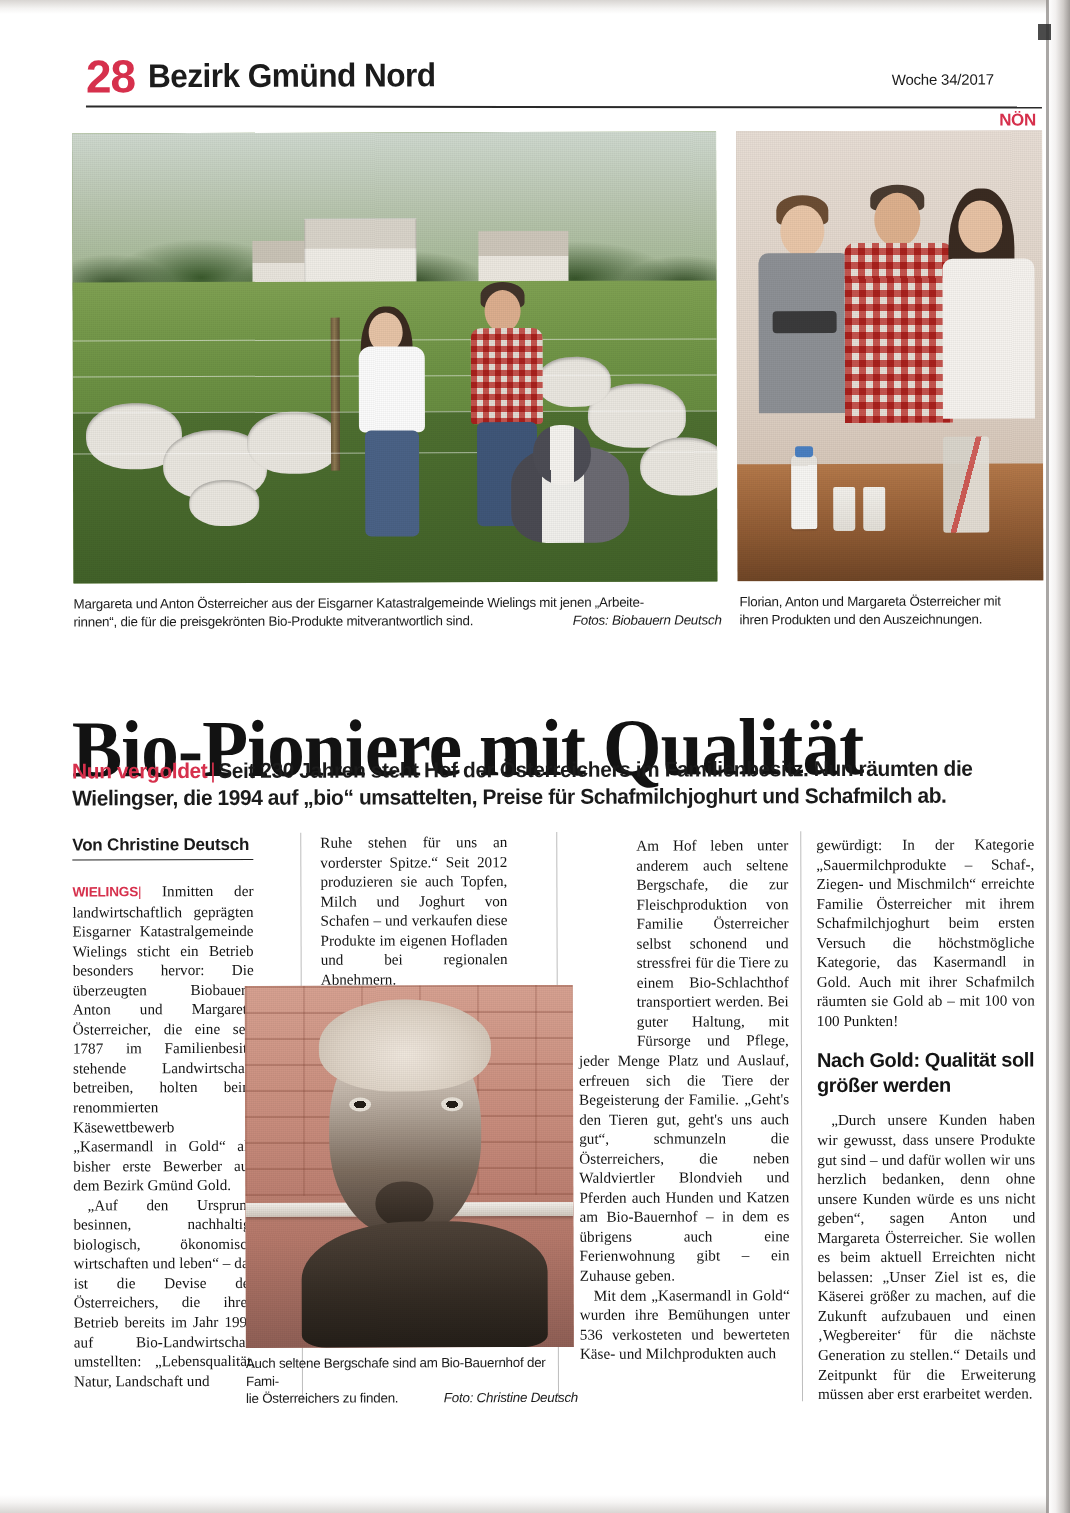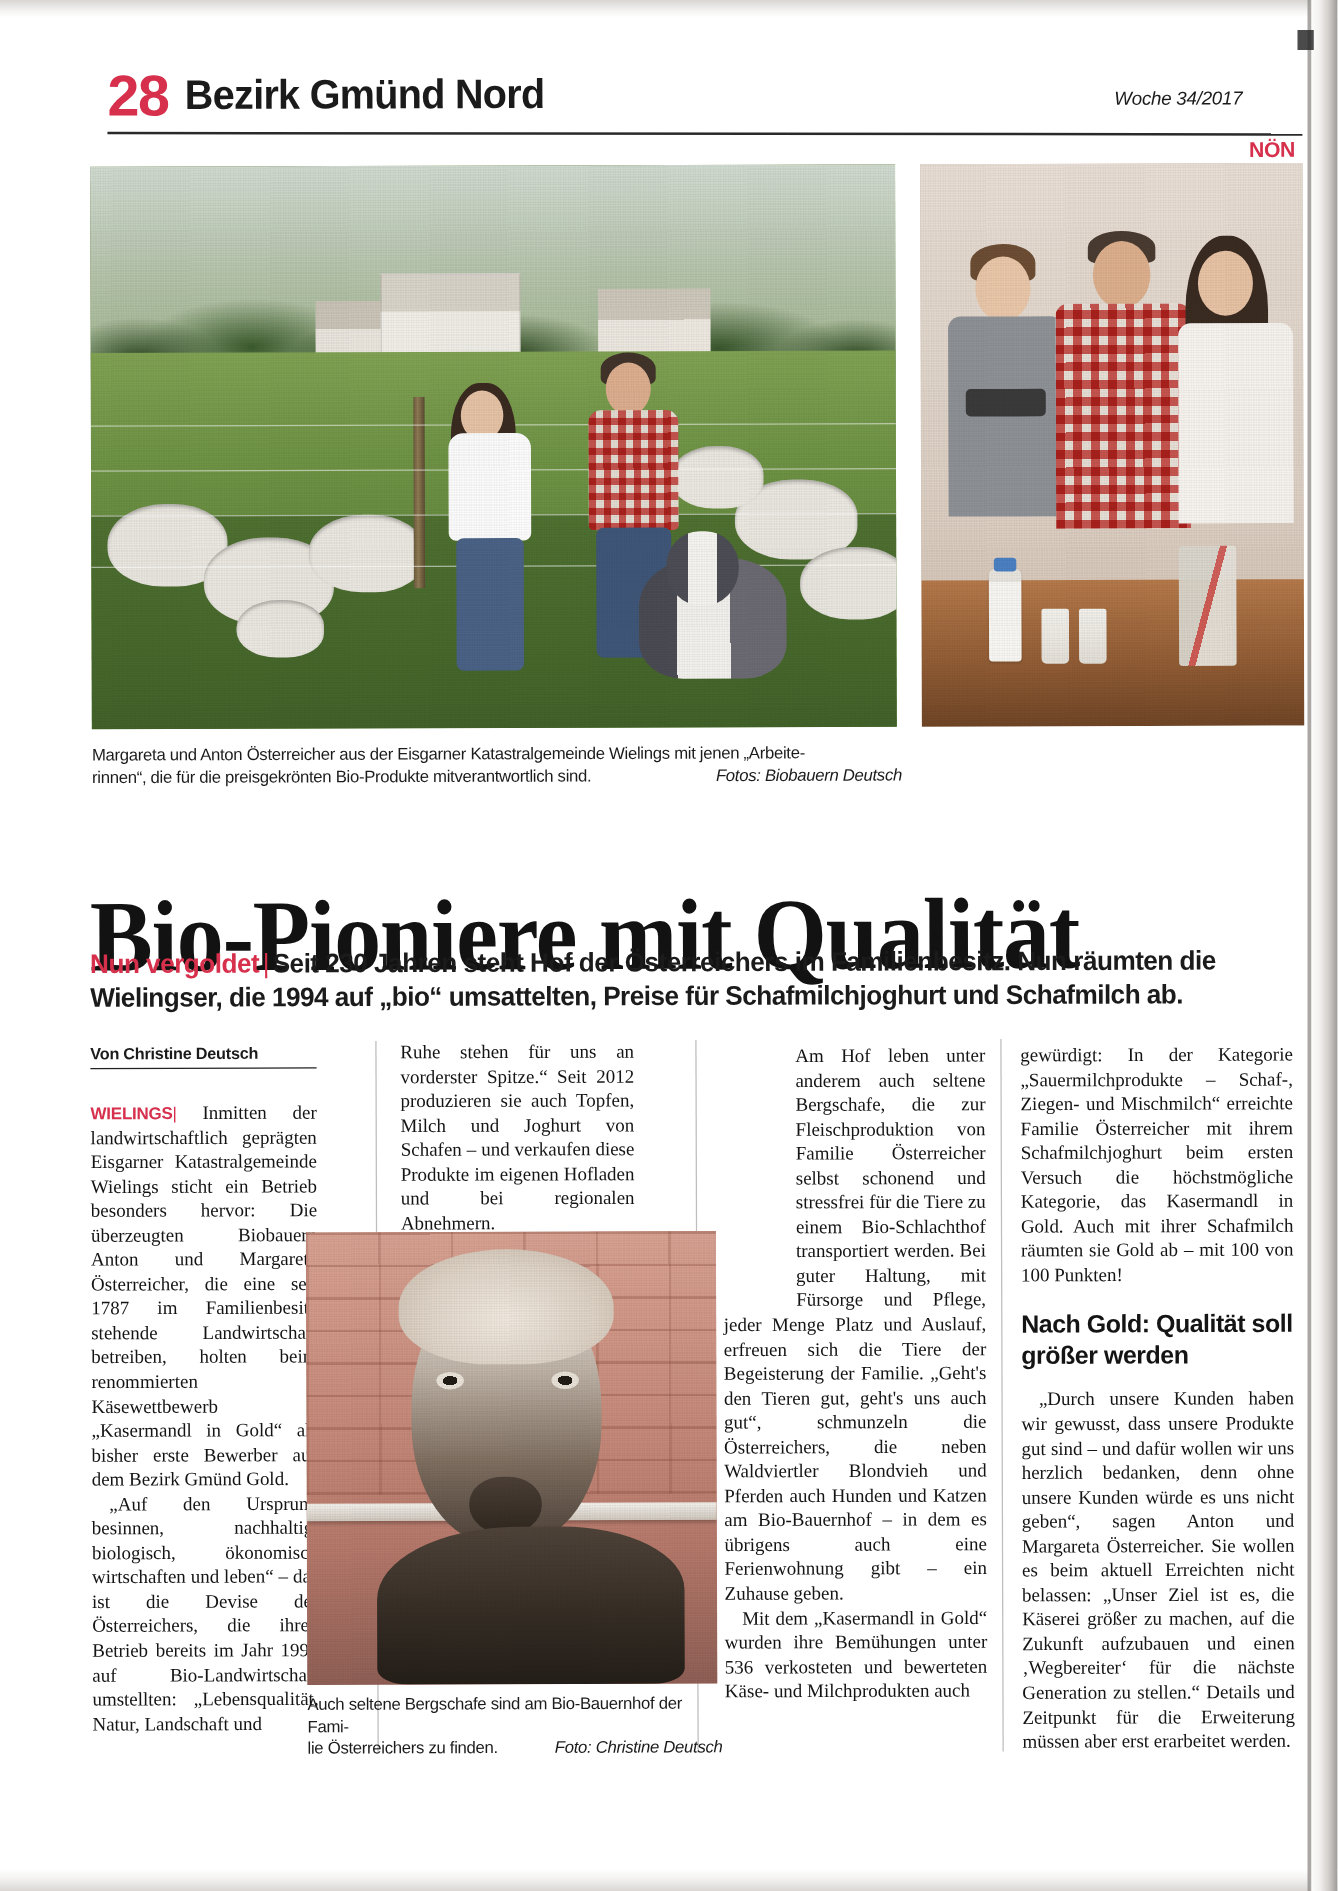--- a/index.html
+++ b/index.html
@@ -50,21 +50,21 @@
   #masthead-title{
     position:absolute; left:62px; top:4px;
     font-family:"Liberation Sans", sans-serif;
     font-weight:bold; font-size:33px; color:#1b1b1b;
     letter-spacing:-0.6px;
     transform:scaleX(.96); transform-origin:left center;
   }
   #masthead-week{
     position:absolute; right:42px; top:20px;
     font-family:"Liberation Sans", sans-serif;
-    font-size:15px; color:#1b1b1b; letter-spacing:-0.2px;font-style:italic;
+    font-size:15px; color:#1b1b1b; letter-spacing:-0.2px;
   }
   #masthead-brand{
     position:absolute; right:0px; top:18px;
     font-family:"Liberation Sans", sans-serif;
     font-weight:bold; font-size:17px; color:#d6304c; letter-spacing:-0.3px;margin-top:42px;
   }
   #masthead-rule{
     position:absolute; left:88px; top:104px; width:956px; height:2px;
     background:#2a2a2a;
     transform:rotate(0.25deg); transform-origin:left center;
@@ -231,21 +231,21 @@
   .col p{ margin:0; }
   .col p + p{ text-indent:14px; }
   #col1{ left:72px; top:880px; width:181px; }
   #col2{ left:320px; top:832px; width:187px; }
   #col3{ left:578px; top:836px; width:210px; }
   #col4{ left:816px; top:836px; width:218px; }
 
   #byline{
     position:absolute; left:72px; top:834px; width:181px;
     font-family:"Liberation Sans", sans-serif;
-    font-weight:bold; font-size:13px; color:#1b1b1b;
+    font-weight:bold; font-size:17px; color:#1b1b1b;
     letter-spacing:-0.2px;
     border-bottom:1.5px solid #222; padding-bottom:4px;
   }
   .dateline{ color:#d6304c; font-family:"Liberation Sans", sans-serif;
     font-weight:bold; font-size:13.6px; letter-spacing:-0.2px; }
   .dateline-sep{ color:#d6304c; font-weight:normal; }
 
   .subhead{
     font-family:"Liberation Sans", sans-serif;
     font-weight:bold; font-size:20px; line-height:25px;
@@ -342,20 +342,24 @@
     <div class="grain"></div>
   </div>
 
   <div class="caption" id="caption-pasture">
     <div>Margareta und Anton Österreicher aus der Eisgarner Katastralgemeinde Wielings mit jenen „Arbeite-</div>
     <div class="line2">
       <span>rinnen“, die für die preisgekrönten Bio-Produkte mitverantwortlich sind.</span>
       <span class="credit">Fotos: Biobauern Deutsch</span>
     </div>
   </div>
+  <div class="caption" id="caption-products">
+    <div>Florian, Anton und Margareta Österreicher mit</div>
+    <div>ihren Produkten und den Auszeichnungen.</div>
+  </div>
 
   <h1 id="headline">Bio-Pioniere mit Qualität</h1>
 
   <div id="lead">
     <span id="lead-kicker">Nun vergoldet</span><span id="lead-sep">|</span><span>Seit 230 Jahren steht Hof der Österreichers im Familienbesitz. Nun räumten die Wielingser, die 1994 auf „bio“ umsattelten, Preise für Schafmilchjoghurt und Schafmilch ab.</span>
   </div>
 
   <div class="col-rule" id="rule1"></div>
   <div class="col-rule" id="rule2"></div>
   <div class="col-rule" id="rule3"></div>

